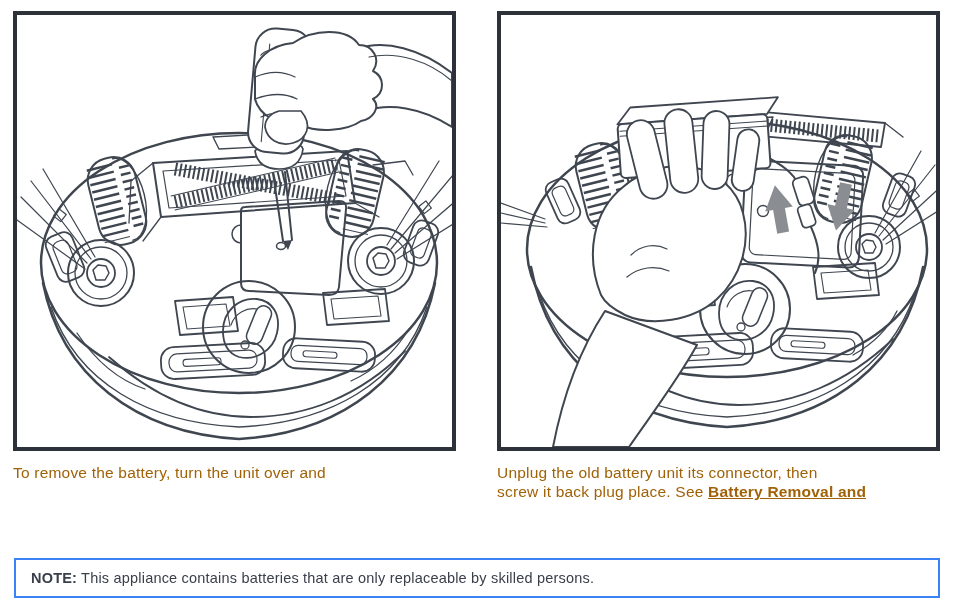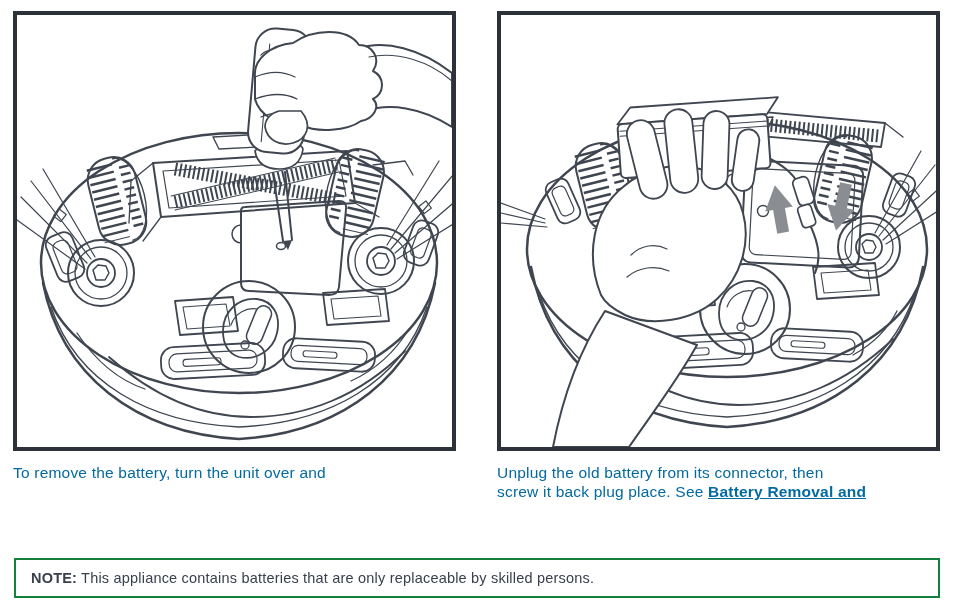--- a/index.html
+++ b/index.html
@@ -17,27 +17,27 @@
   
   svg .ln{stroke:#3f4650;fill:none;stroke-linecap:round;stroke-linejoin:round;}
   svg .white{fill:#ffffff;}
   svg .ink{fill:#3f4650;stroke:none;}
   svg .gray{fill:#8a8d91;stroke:none;}
   svg .tread{stroke:#3f4650;fill:none;stroke-linecap:butt;stroke-dasharray:2.5 5;}
   svg .hatch{stroke:#3f4650;fill:none;stroke-linecap:butt;stroke-width:13;stroke-dasharray:2 2.6;}
   .captions{display:flex;gap:41px;padding:12px 0 0 13px;}
   .caption{
     margin:0;width:443px;font-size:15.5px;line-height:19px;
-    letter-spacing:.2px;color:#0369a1;
+    letter-spacing:.2px;color:#a16207;
   }
   .cap-line{display:block;}
   .caption b{font-weight:bold;text-decoration:underline;}
   .note-box{
     position:absolute;left:14px;top:558px;width:926px;height:40px;
-    box-sizing:border-box;border:2px solid #15803d;background:#fff;
+    box-sizing:border-box;border:2px solid #3b82f6;background:#fff;
     display:flex;align-items:center;padding:0 15px;
     font-size:14.5px;letter-spacing:.2px;color:#39404c;white-space:pre;
   }
   .note-box b{font-weight:bold;}
 </style>
 </head>
 <body>
 
 <div class="page">
 
@@ -287,21 +287,21 @@
         </g>
       </svg>
     </div>
   </div>
 
   <div class="captions">
     <p class="caption">
       <span class="cap-line">To remove the battery, turn the unit over and</span>
     </p>
     <p class="caption">
-      <span class="cap-line">Unplug the old battery from its connector, then</span>
+      <span class="cap-line">Unplug the old battery unit its connector, then</span>
       <span class="cap-line"><span>screw it back plug place. See </span><b>Battery Removal and</b></span>
     </p>
   </div>
 
   <div class="note-box">
     <b>NOTE:</b><span> This appliance contains batteries that are only replaceable by skilled persons.</span>
   </div>
 
 </div>
 

